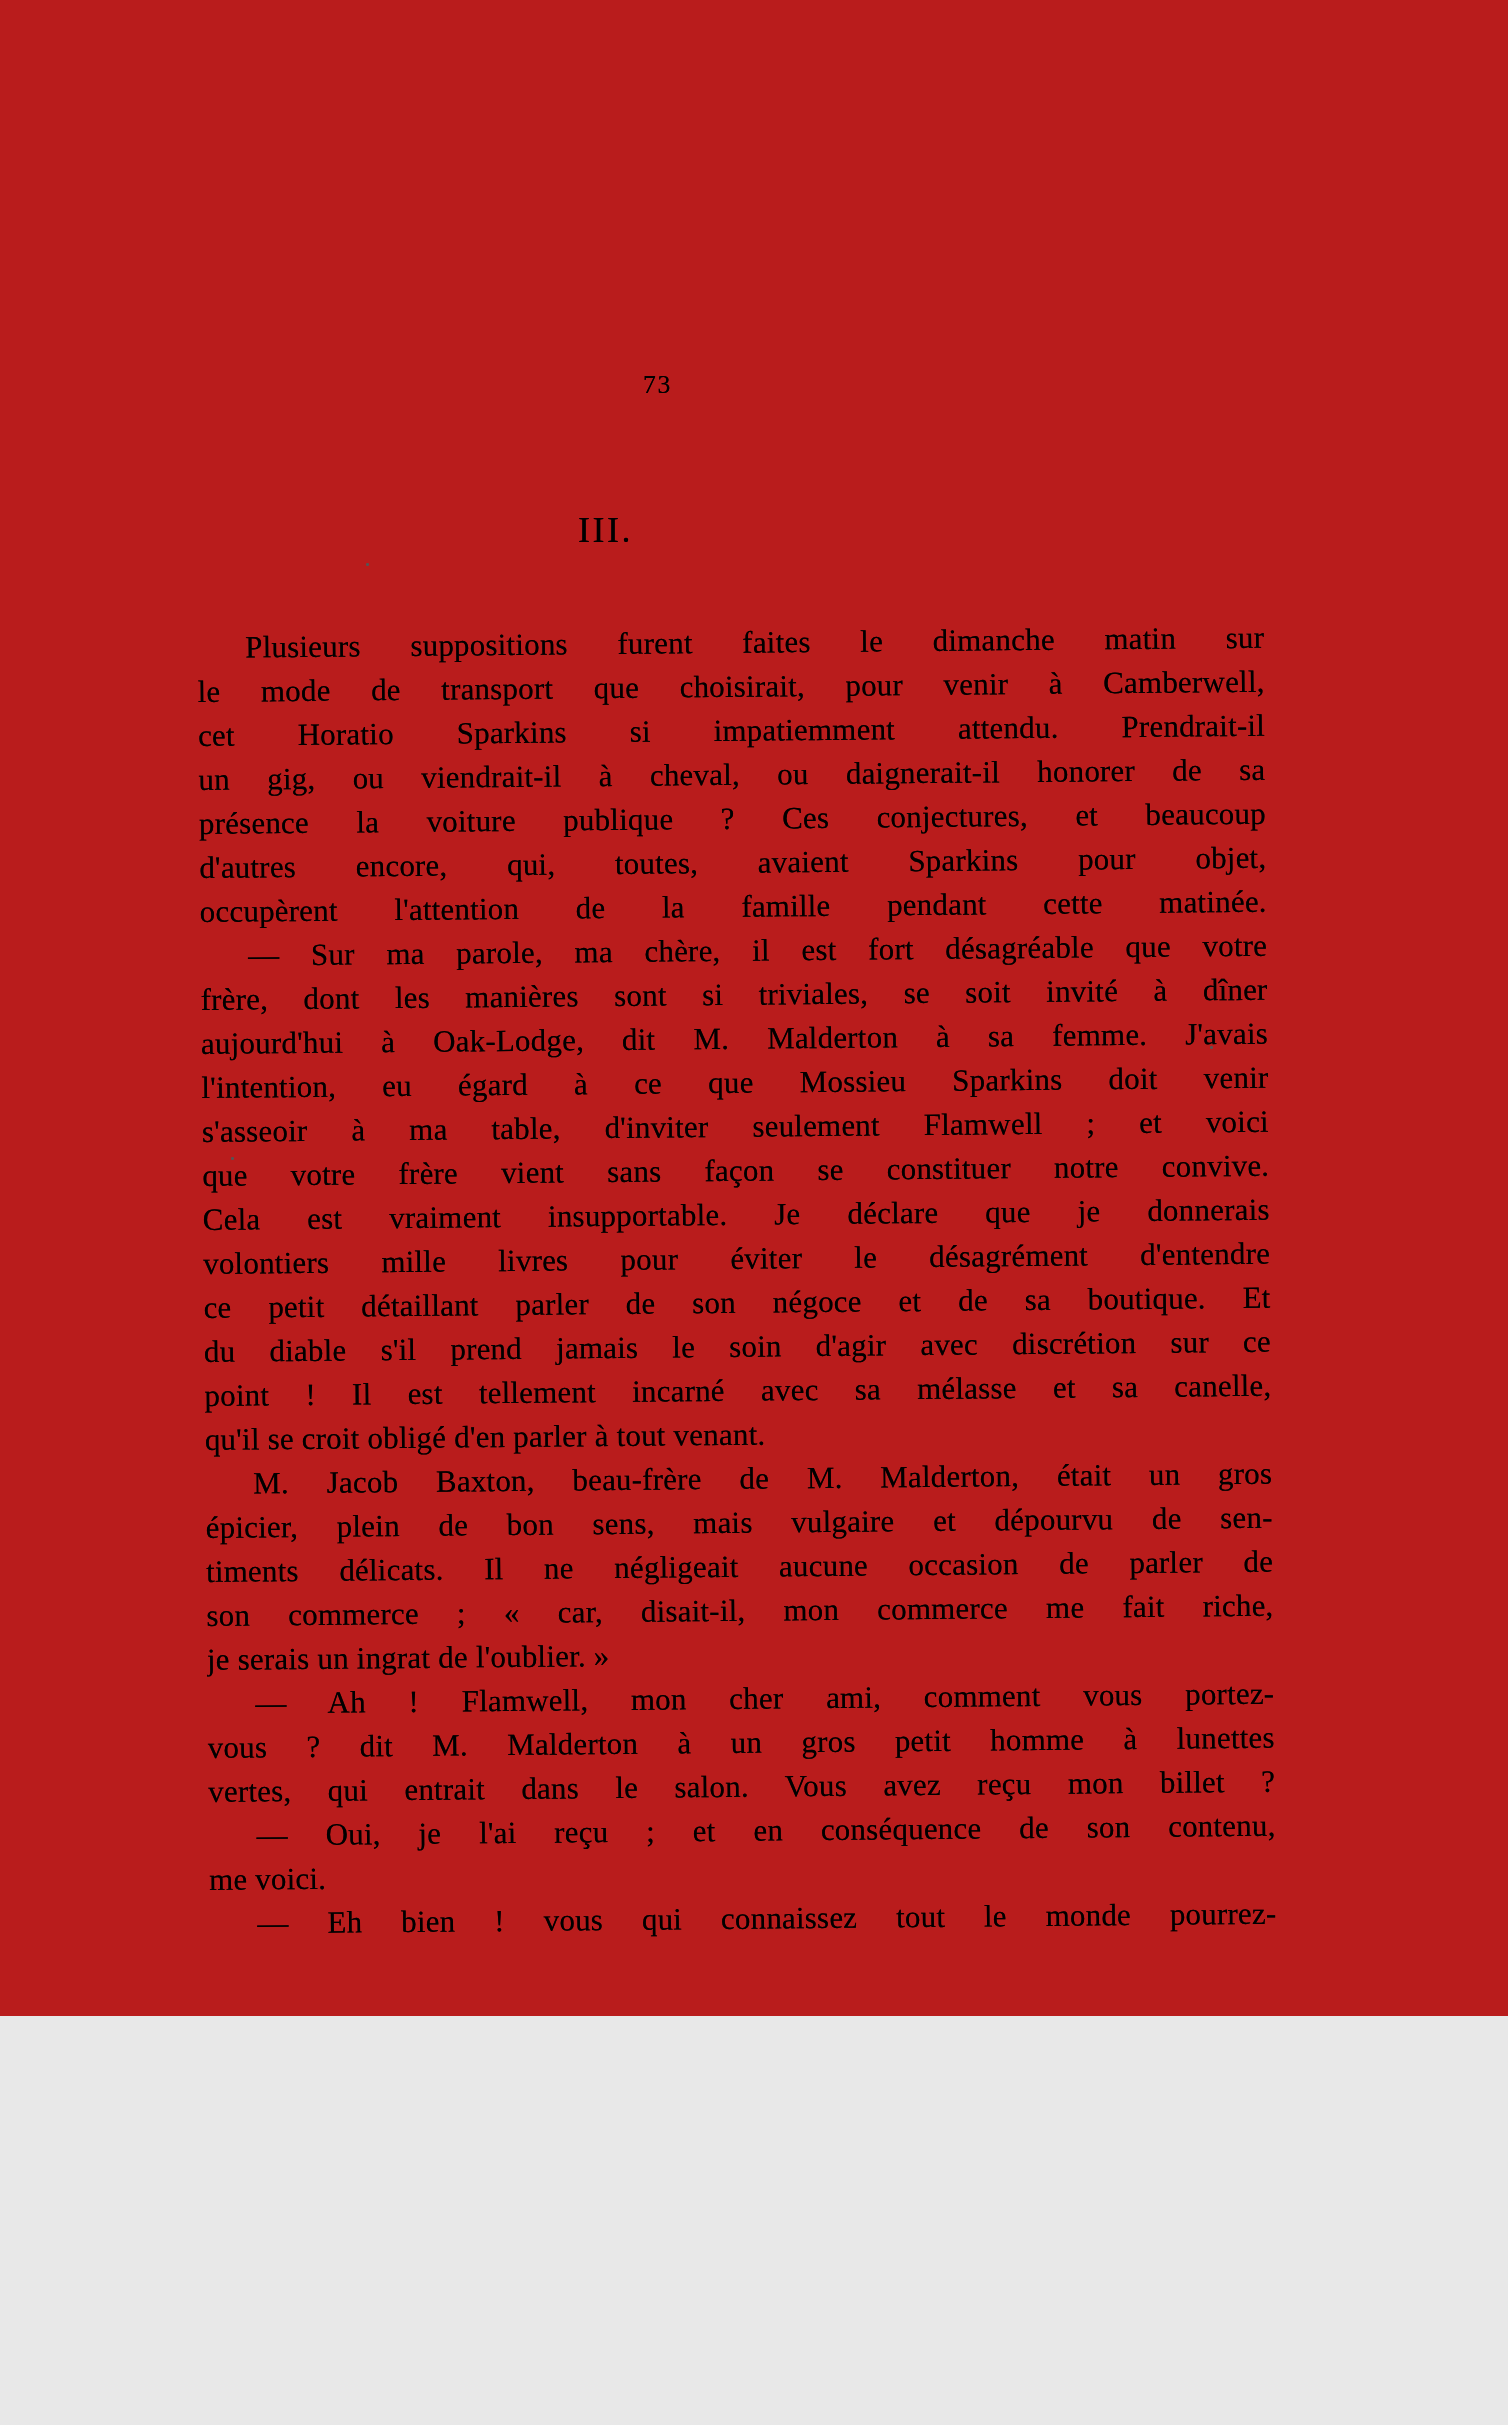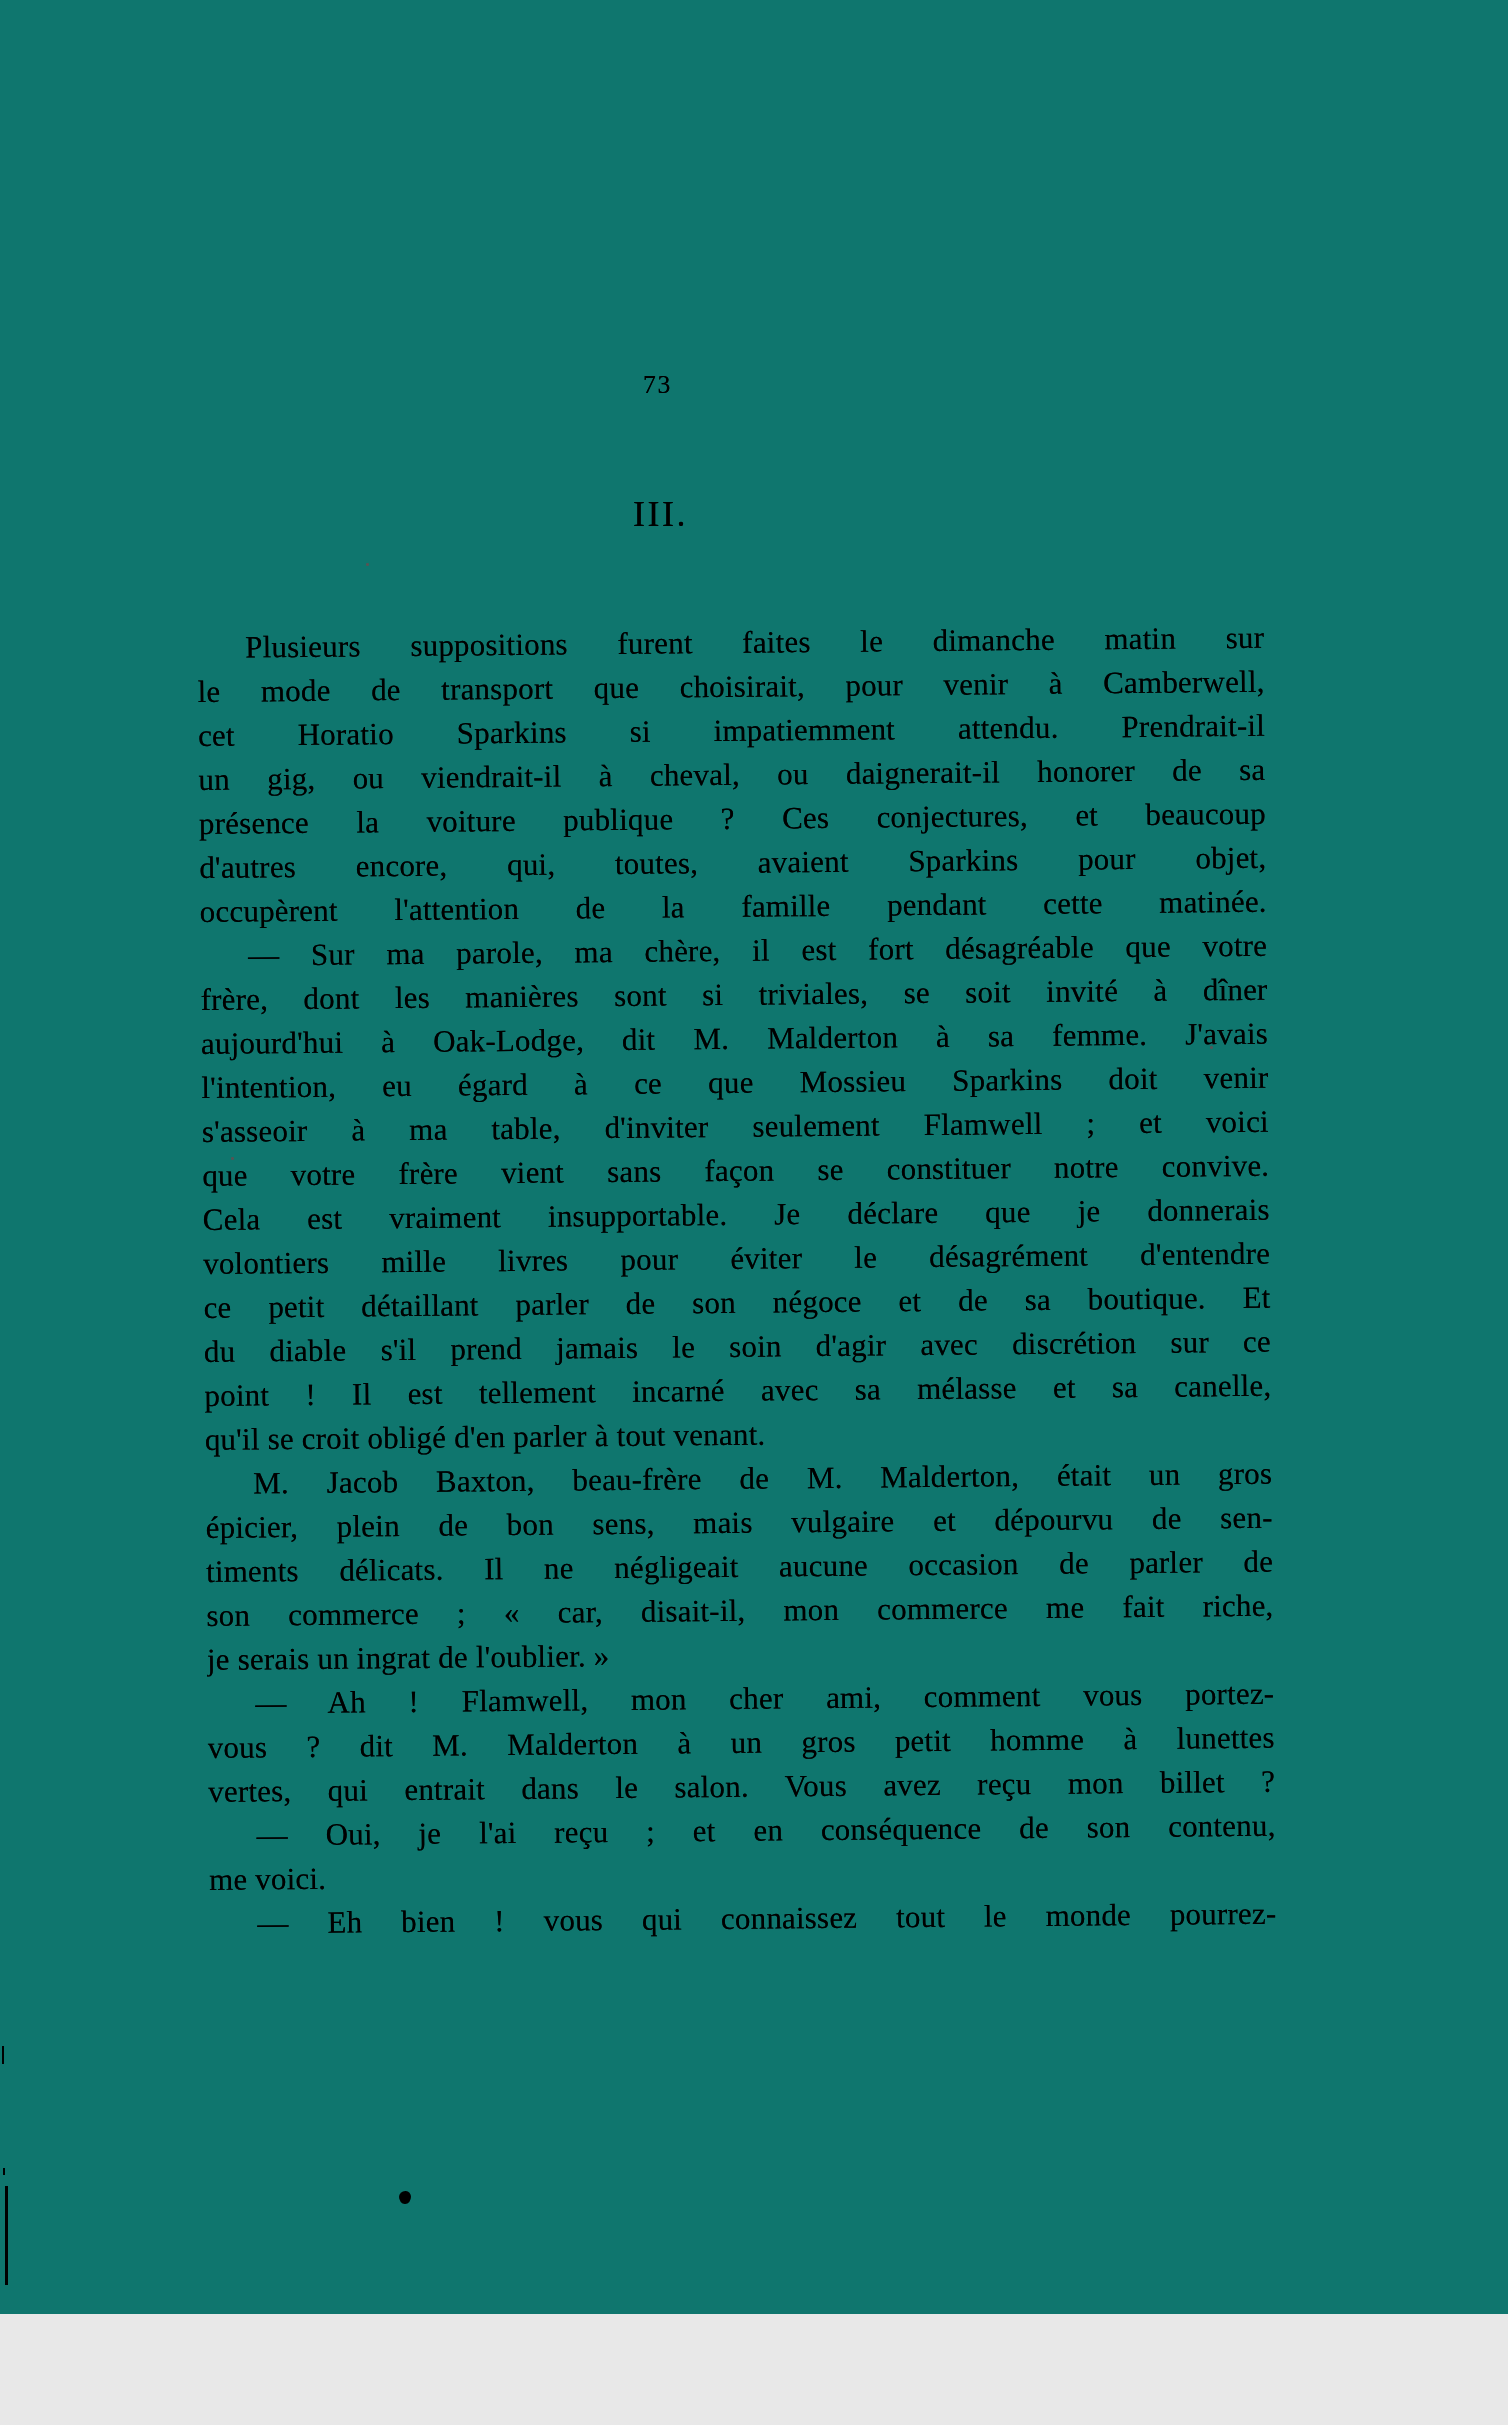--- a/index.html
+++ b/index.html
@@ -3,42 +3,41 @@
 <meta charset="utf-8">
 <style>
   html, body {
     margin: 0;
     padding: 0;
     background: #e8e8e8;
   }
   .page {
     position: relative;
     width: 1509px;
-    height: 2314px;
-    background: #0f766e;
+    height: 2016px;
+    background: #b91c1c;
     overflow: hidden;
     font-family: "Liberation Serif", "DejaVu Serif", serif;
     color: #000;
   }
   .page-number {
     position: absolute;
     left: 616px;
     top: 370px;
     width: 83px;
     text-align: center;
     font-size: 25.6px;
     letter-spacing: 1.7px;
     text-shadow: 0 0 0.5px rgba(0,0,0,0.8);
   }
   .chapter-heading {
     position: absolute;
     left: 578px;
-    top: 493px;
+    top: 509px;
     width: 165px;
-    text-align: center;
     font-size: 36px;
     letter-spacing: 2.5px;
     text-shadow: 0 0 0.6px rgba(0,0,0,0.85);
   }
   .text-block {
     position: absolute;
     left: 197px;
     top: 626px;
     width: 1067px;
     transform: rotate(-0.55deg);

